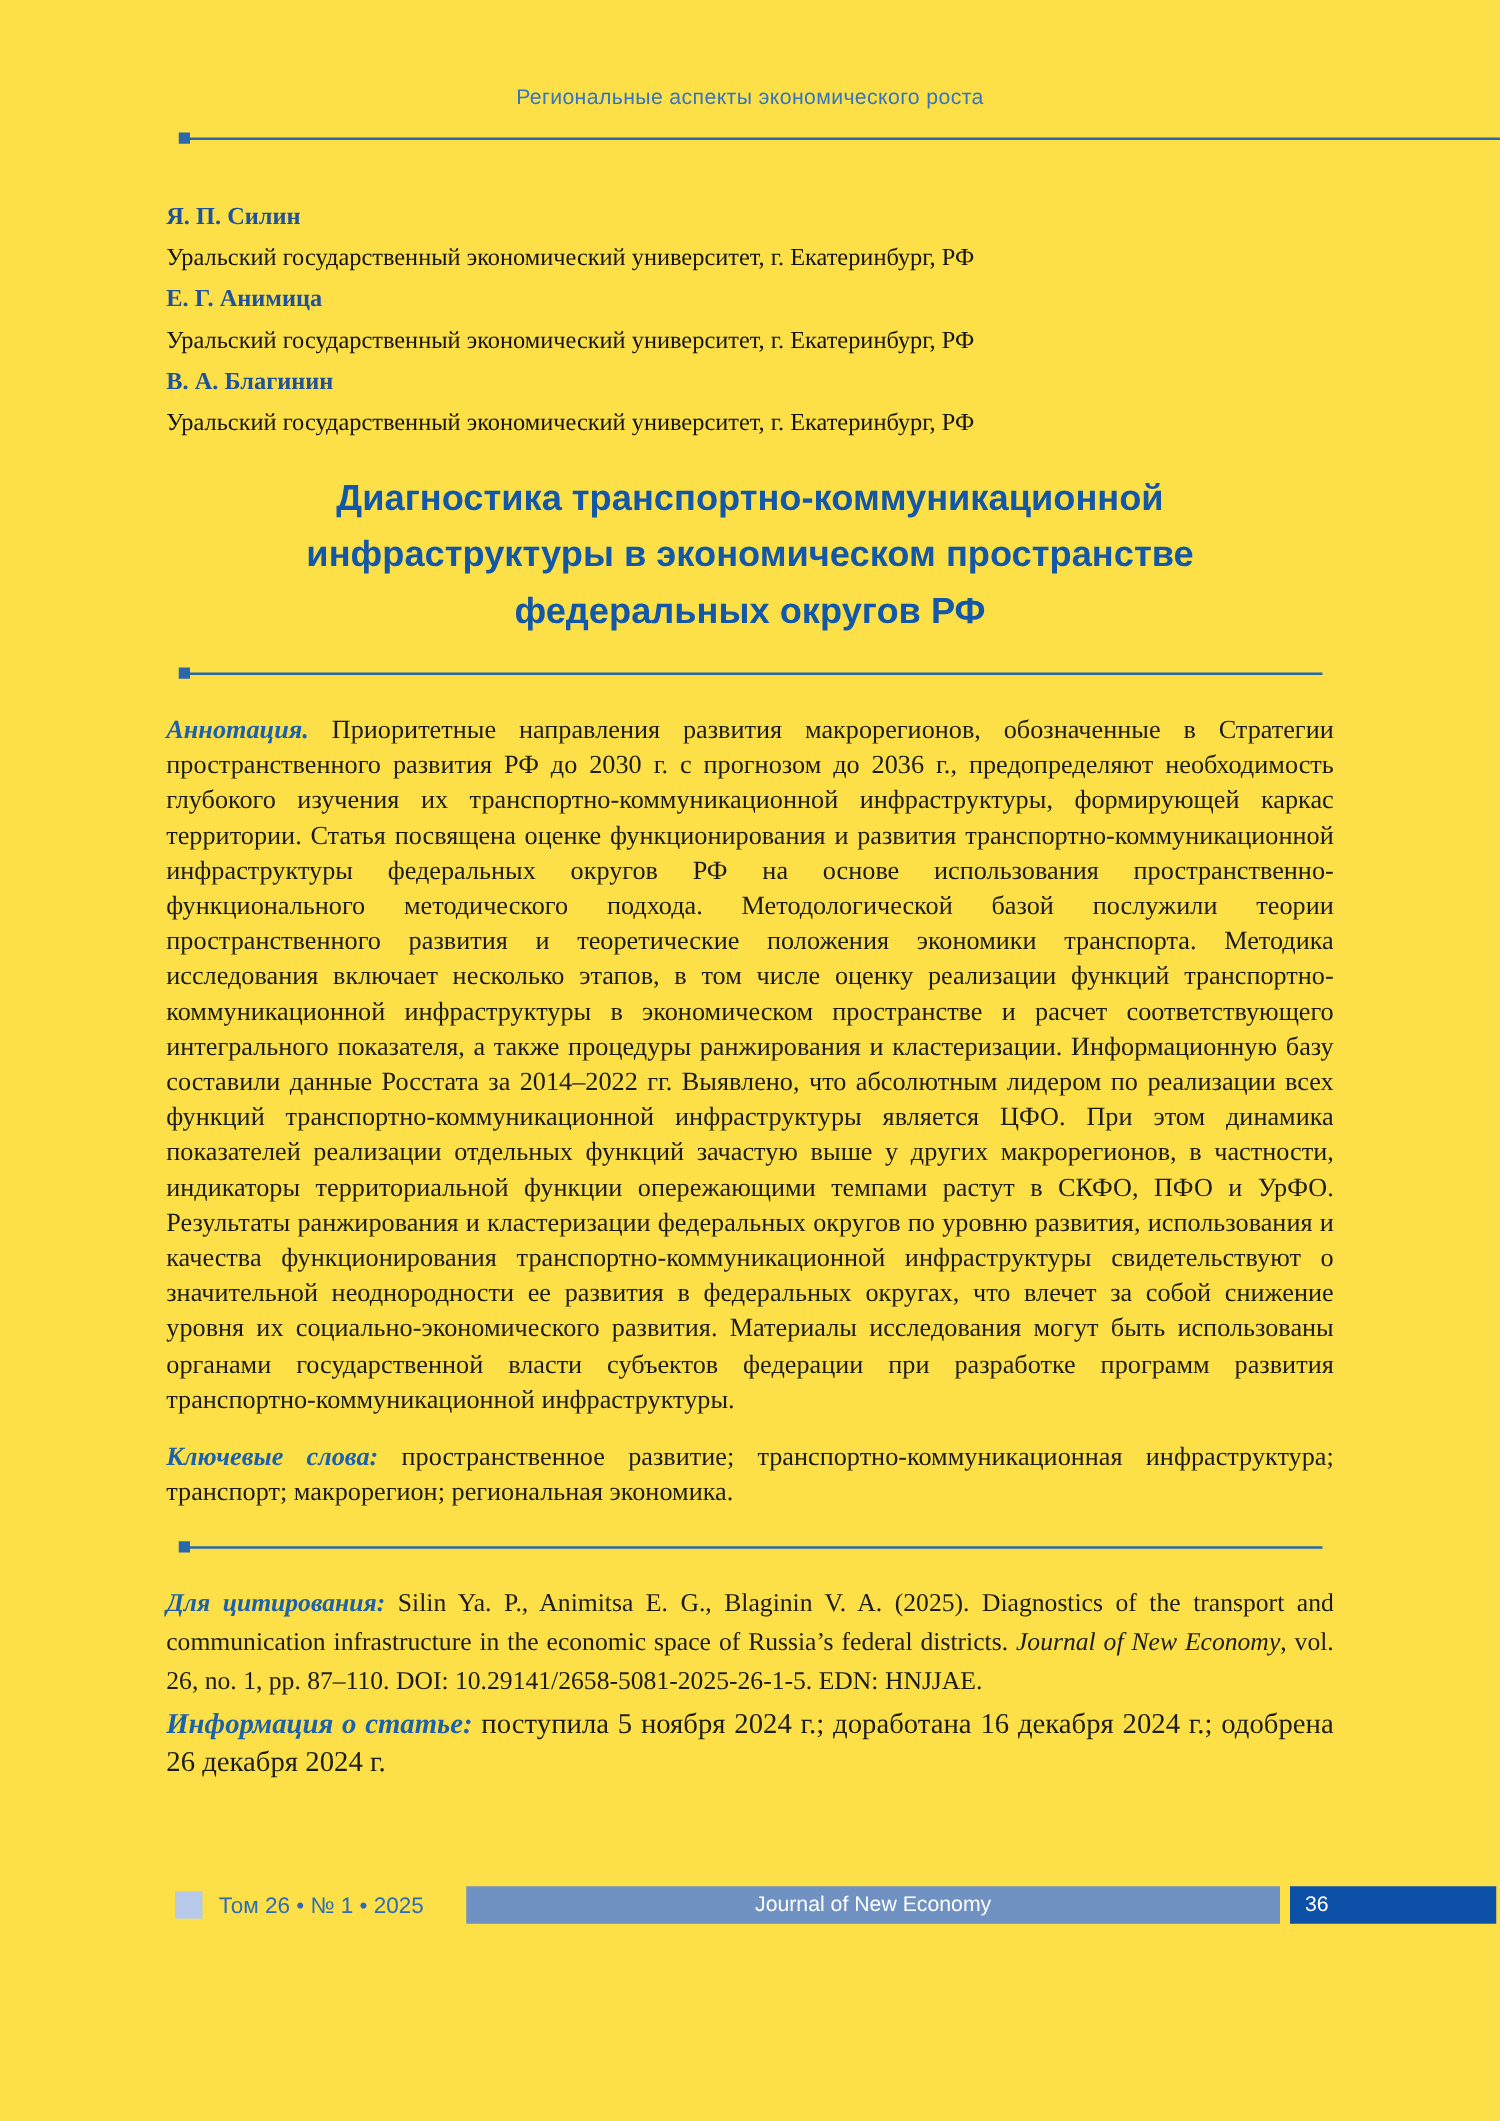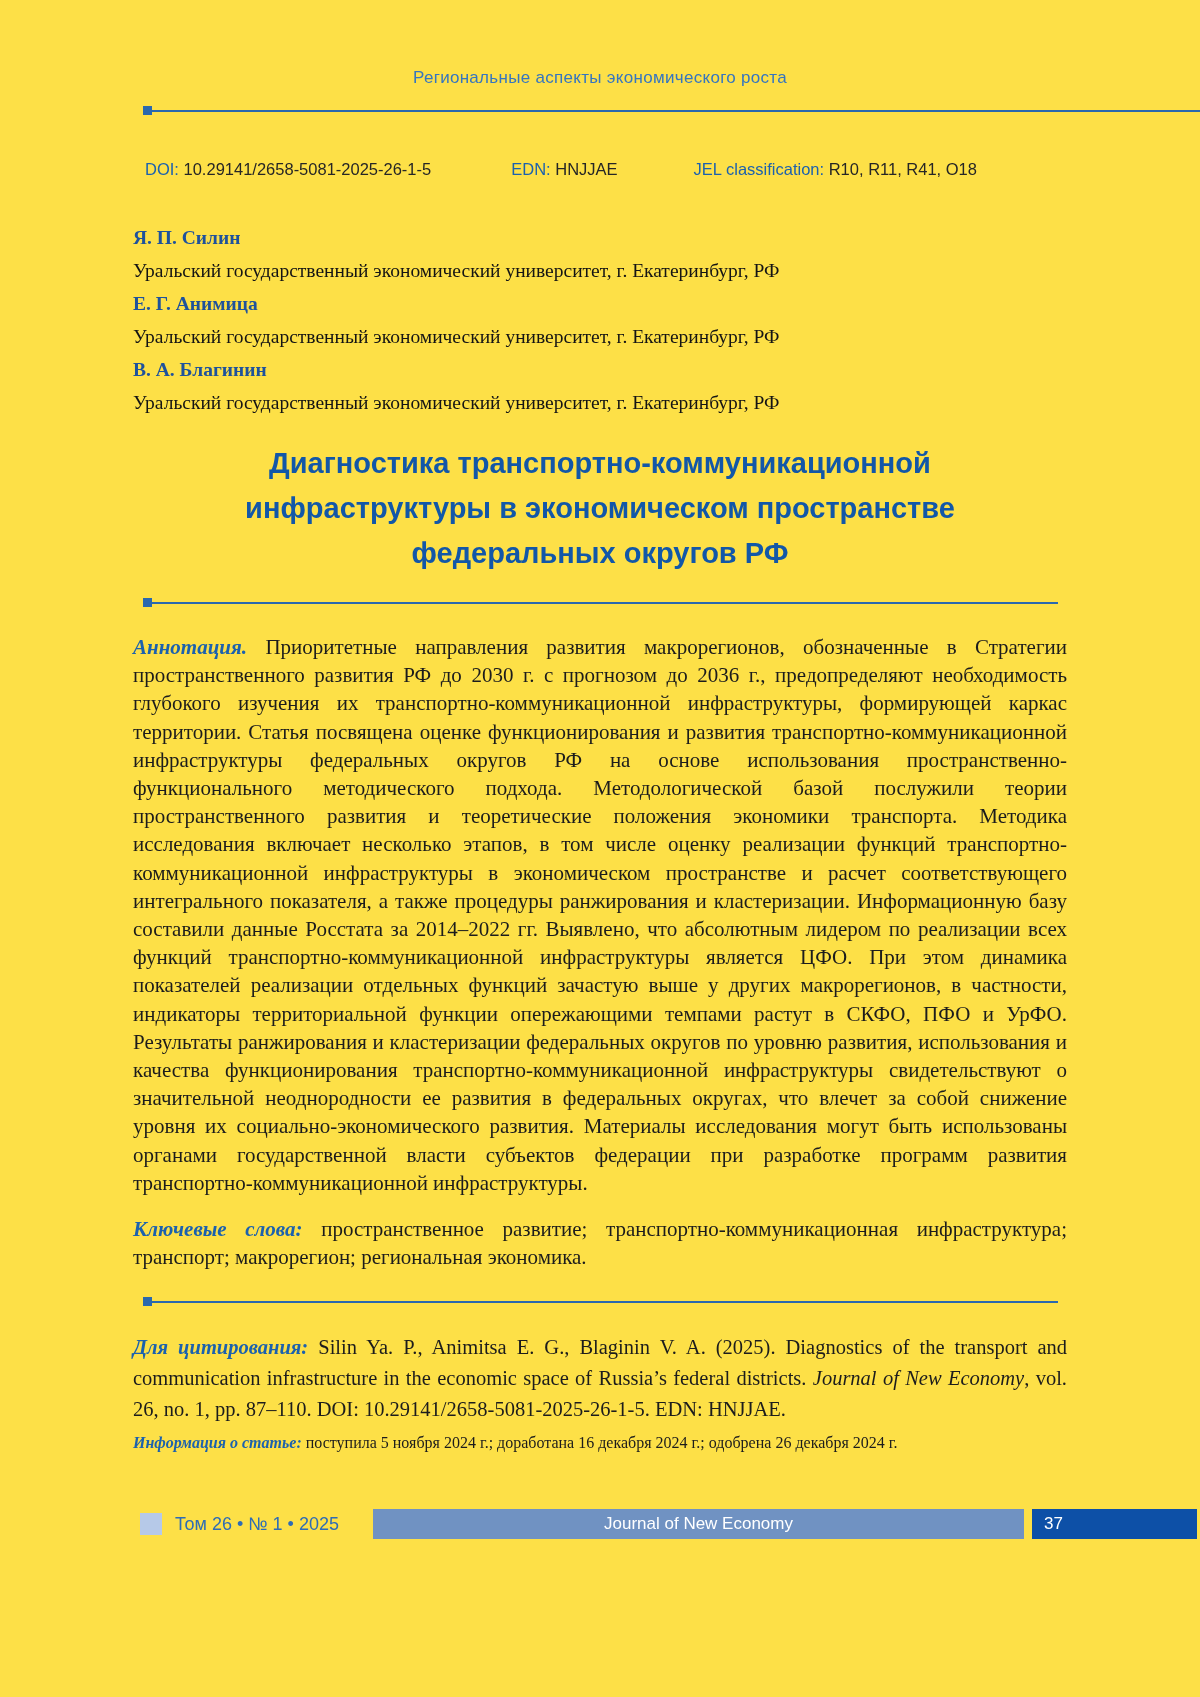--- a/index.html
+++ b/index.html
@@ -52,21 +52,21 @@
     font-weight: bold;
     font-size: 29px;
     line-height: 45px;
     color: var(--title-blue, #1257a8);
   }
 
   .para { margin: 0 133px; text-align: justify; }
   .abstract { margin-top: 26px; font-size: 21px; line-height: 28.2px; }
   .keywords { margin-top: 18px; font-size: 21px; line-height: 28.2px; }
   .citation { margin-top: 26px; font-size: 20.5px; line-height: 31px; }
-  .article-info { margin-top: 2px; font-size: 16px; line-height: 31px; }
+  .article-info { margin-top: 2px; font-size: 23px; line-height: 31px; }
   .para-label { color: var(--accent, #1b61ae); font-weight: bold; font-style: italic; }
   .italic { font-style: italic; }
 
   .footer {
     position: absolute;
     left: 140px;
     right: 3px;
     top: 1509px;
     height: 30px;
     display: flex;
@@ -94,23 +94,20 @@
 
 <div class="page">
 
   <div class="running-head">Региональные аспекты экономического роста</div>
 
   <div class="rule rule1">
     <span class="sq"></span>
     <span class="ln"></span>
   </div>
 
-  <div class="meta">
-    <span class="doi-group"><span class="lbl">DOI:</span> <span>10.29141/2658-5081-2025-26-1-5</span></span><span class="edn-group"><span class="lbl">EDN:</span> <span>HNJJAE</span></span><span class="jel-group"><span class="lbl">JEL classification:</span> <span>R10, R11, R41, O18</span></span>
-  </div>
 
   <div class="authors">
     <div class="author-row">
       <span class="author-name">Я. П. Силин</span>
       <span class="author-affiliation">Уральский государственный экономический университет, г. Екатеринбург, РФ</span>
     </div>
     <div class="author-row">
       <span class="author-name">Е. Г. Анимица</span>
       <span class="author-affiliation">Уральский государственный экономический университет, г. Екатеринбург, РФ</span>
     </div>
@@ -140,17 +137,17 @@
 
   <p class="para article-info"><span class="para-label">Информация о статье:</span> <span>поступила 5 ноября 2024 г.; доработана 16 декабря 2024 г.; одобрена 26 декабря 2024 г.</span></p>
 
   <div class="footer">
     <span class="footer-square"></span>
     <span class="footer-volume">Том 26 • № 1 • 2025</span>
     <span class="footer-bar">
         <span>Journal of New Economy</span>
       </span>
     <span class="footer-page">
-        <span>37</span>
+        <span>36</span>
       </span>
   </div>
 
 </div>
 
 </body></html>

